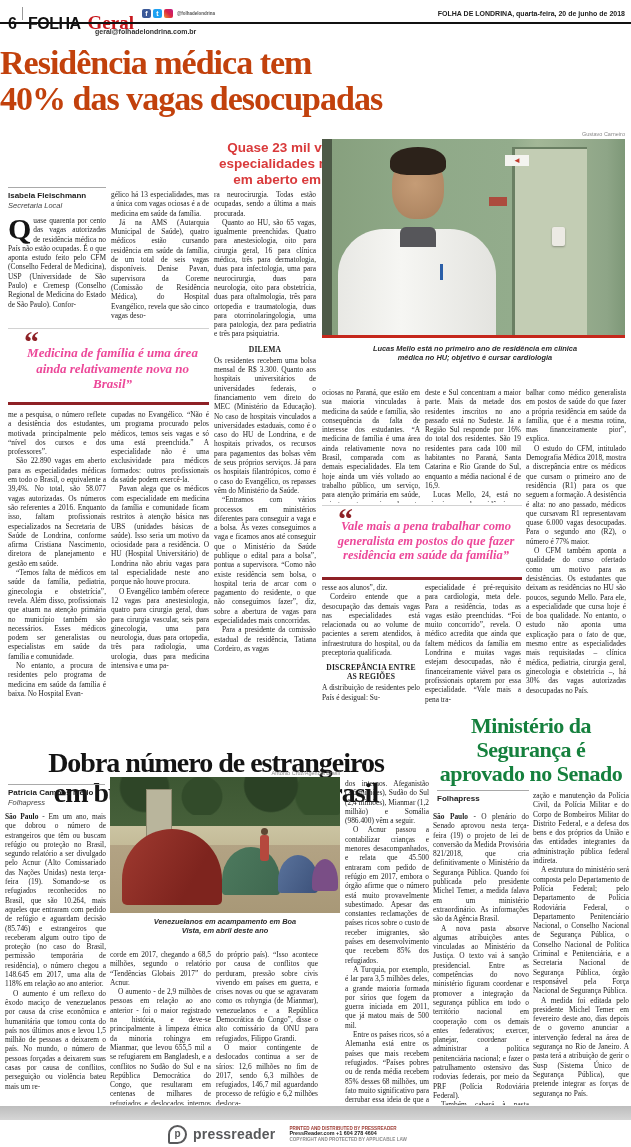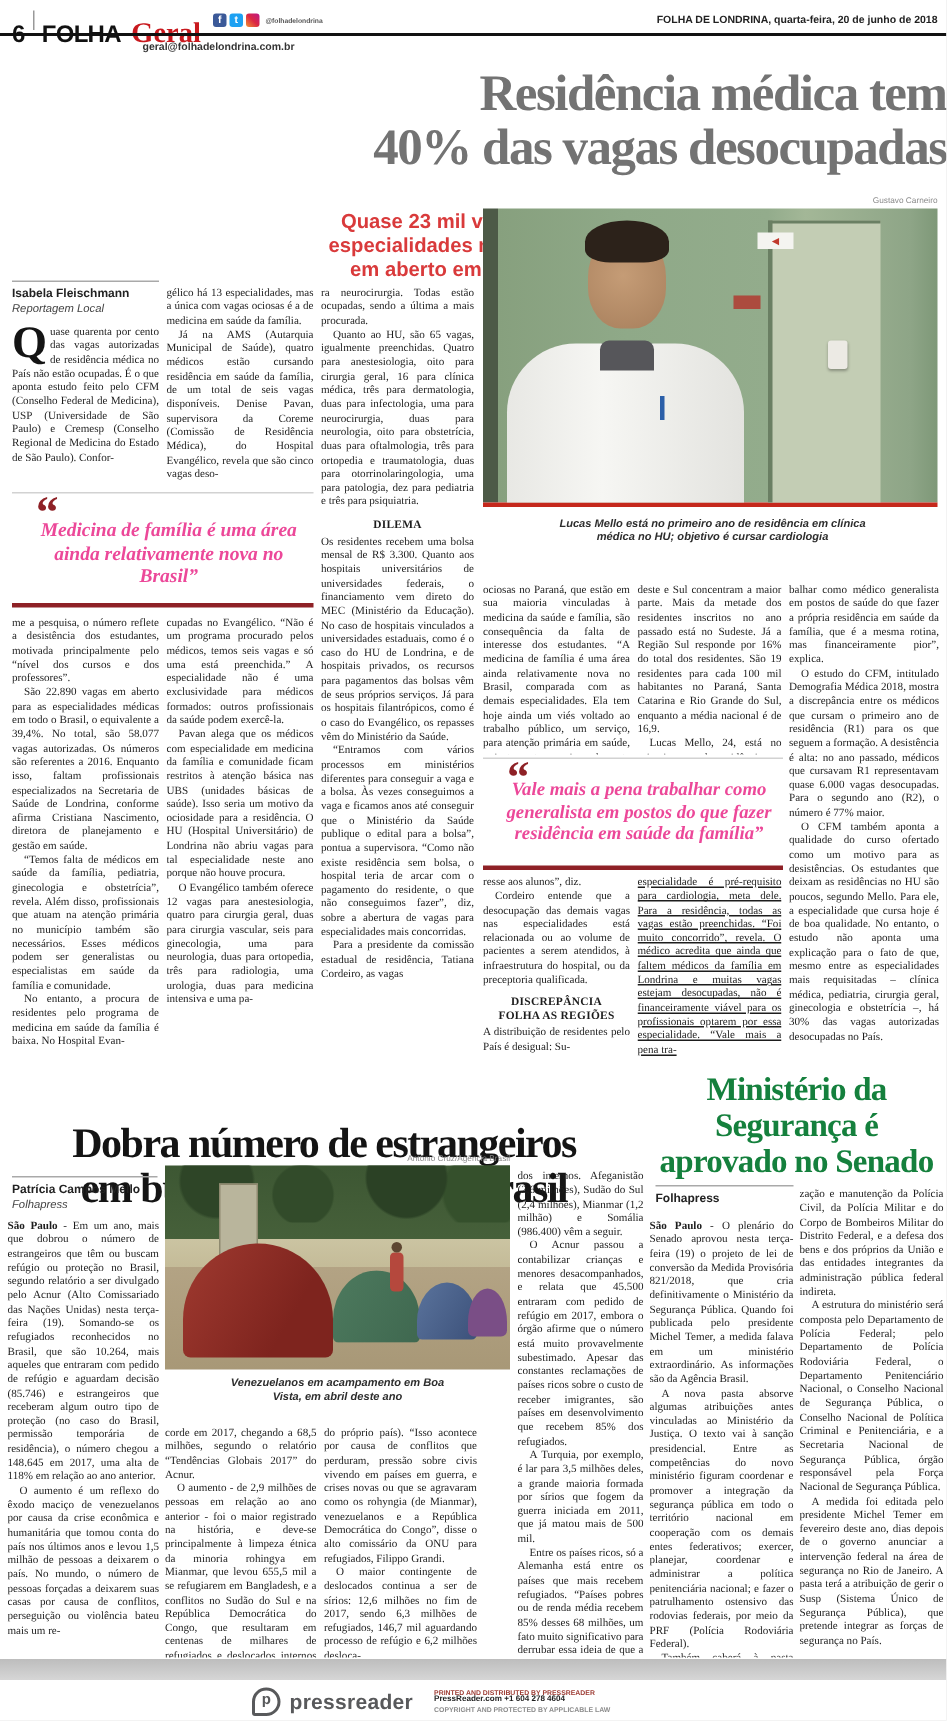--- a/index.html
+++ b/index.html
@@ -13,22 +13,22 @@
   .brand{font:700 16px/18px "Liberation Sans",sans-serif;letter-spacing:-.5px;color:#111;}
   .section{font:700 19px/18px "Liberation Serif",serif;color:#c8191e;margin-left:7px;margin-top:10px;}
   .social{display:flex;align-items:center;margin-left:8px;gap:2px;align-self:center;}
   .sicon{width:9px;height:9px;border-radius:2px;color:#fff;font:700 7px/9px "Liberation Sans",sans-serif;text-align:center;}
   .fb{background:#3b5998;} .tw{background:#1da1f2;} .ig{background:linear-gradient(45deg,#f09433,#dc2743,#bc1888);}
   .handle{font:700 4.5px "Liberation Sans",sans-serif;color:#555;margin-left:2px;}
   .dateline{right:6px;top:10px;font:700 7px "Liberation Sans",sans-serif;color:#222;}
   .toprule{left:0;top:22px;width:631px;height:2px;background:#111;}
   .email{left:95px;top:28px;font:700 7px "Liberation Sans",sans-serif;color:#333;}
   
-  .h1{left:0;top:45px;width:631px;text-align:right;font:700 34px/36px "Liberation Serif",serif;
-      letter-spacing:-1px;color:#737373;white-space:pre-line;}
+  .h1{left:0;top:45px;width:631px;text-align:left;font:700 34px/36px "Liberation Serif",serif;
+      letter-spacing:-1px;color:#c2410c;white-space:pre-line;}
   .subhead{left:0;top:140px;width:631px;text-align:center;font:700 13.5px/16px "Liberation Sans",sans-serif;
       color:#d93a3b;white-space:pre-line;}
   .h2{left:0;top:716px;width:432px;text-align:center;font:700 28px/30px "Liberation Serif",serif;
       letter-spacing:-1px;color:#141414;white-space:pre-line;margin-top:32px;}
   .h3{left:433px;top:714px;width:196px;text-align:center;font:700 22px/24px "Liberation Serif",serif;
       letter-spacing:-.5px;color:#15803d;white-space:pre-line;}
   
   .col{text-align:justify;font:7.4px/9.3px "Liberation Serif",serif;color:#1d1d1d;overflow:hidden;}
   .col p{margin:0;text-indent:8px;}
   .col p.cont{text-indent:0;}
@@ -97,21 +97,21 @@
 
   <div class="abs h1">Residência médica tem
 40% das vagas desocupadas</div>
   <div class="abs subhead">Quase 23 mil vagas para as
 especialidades médicas estão
 em aberto em todo o País</div>
 
   <div class="abs" style="left:8px;top:187px;width:98px;">
     <div class="byline">
       <div class="bname">Isabela Fleischmann</div>
-      <div class="brole">Reportagem Local</div>
+      <div class="brole">Secretaria Local</div>
     </div>
   </div>
 
   <div class="abs credit" style="left:322px;top:131px;width:303px;">Gustavo Carneiro</div>
   <div class="abs photo photo1" style="left:322px;top:139px;width:303px;height:196px;">
     <div class="p1-door"></div>
     <div class="p1-sign1">◄</div>
     <div class="p1-sign2"></div>
     <div class="p1-disp"></div>
     <div class="p1-coat"></div>
@@ -164,24 +164,24 @@
     </div>
 
   <div class="abs pullquote" style="left:322px;top:505px;width:200px;height:71px;">
     <span class="qmark">“</span>
     <div class="qtext" style="margin-top:13px;font-size:12.5px;line-height:14.5px;">Vale mais a pena trabalhar como generalista em postos do que fazer residência em saúde da família”</div>
   </div>
 
   <div class="abs col" style="left:322px;top:583px;width:98px;height:132px;">
       <p class="cont">resse aos alunos”, diz.</p>
       <p>Cordeiro entende que a desocupação das demais vagas nas especialidades está relacionada ou ao volume de pacientes a serem atendidos, à infraestrutura do hospital, ou da preceptoria qualificada.</p>
-      <div class="colhead">DISCREPÂNCIA FOLHA AS REGIÕES</div>
+      <div class="colhead">DISCREPÂNCIA ENTRE AS REGIÕES</div>
       <p class="cont">A distribuição de residentes pelo País é desigual: Su-</p>
     </div>
-  <div class="abs col" style="left:425px;top:583px;width:96px;height:132px;text-decoration:underline;">
+  <div class="abs col" style="left:425px;top:583px;width:96px;height:132px;">
       <p class="cont">especialidade é pré-requisito para cardiologia, meta dele. Para a residência, todas as vagas estão preenchidas. “Foi muito concorrido”, revela. O médico acredita que ainda que faltem médicos da família em Londrina e muitas vagas estejam desocupadas, não é financeiramente viável para os profissionais optarem por essa especialidade. “Vale mais a pena tra-</p>
     </div>
   <div class="abs col" style="left:526px;top:388px;width:100px;height:327px;">
       <p class="cont">balhar como médico generalista em postos de saúde do que fazer a própria residência em saúde da família, que é a mesma rotina, mas financeiramente pior”, explica.</p>
       <p>O estudo do CFM, intitulado Demografia Médica 2018, mostra a discrepância entre os médicos que cursam o primeiro ano de residência (R1) para os que seguem a formação. A desistência é alta: no ano passado, médicos que cursavam R1 representavam quase 6.000 vagas desocupadas. Para o segundo ano (R2), o número é 77% maior.</p>
       <p>O CFM também aponta a qualidade do curso ofertado como um motivo para as desistências. Os estudantes que deixam as residências no HU são poucos, segundo Mello. Para ele, a especialidade que cursa hoje é de boa qualidade. No entanto, o estudo não aponta uma explicação para o fato de que, mesmo entre as especialidades mais requisitadas – clínica médica, pediatria, cirurgia geral, ginecologia e obstetrícia –, há 30% das vagas autorizadas desocupadas no País.</p>
     </div>
 
   <div class="abs h2">Dobra número de estrangeiros
 em busca de refúgio no Brasil</div>

